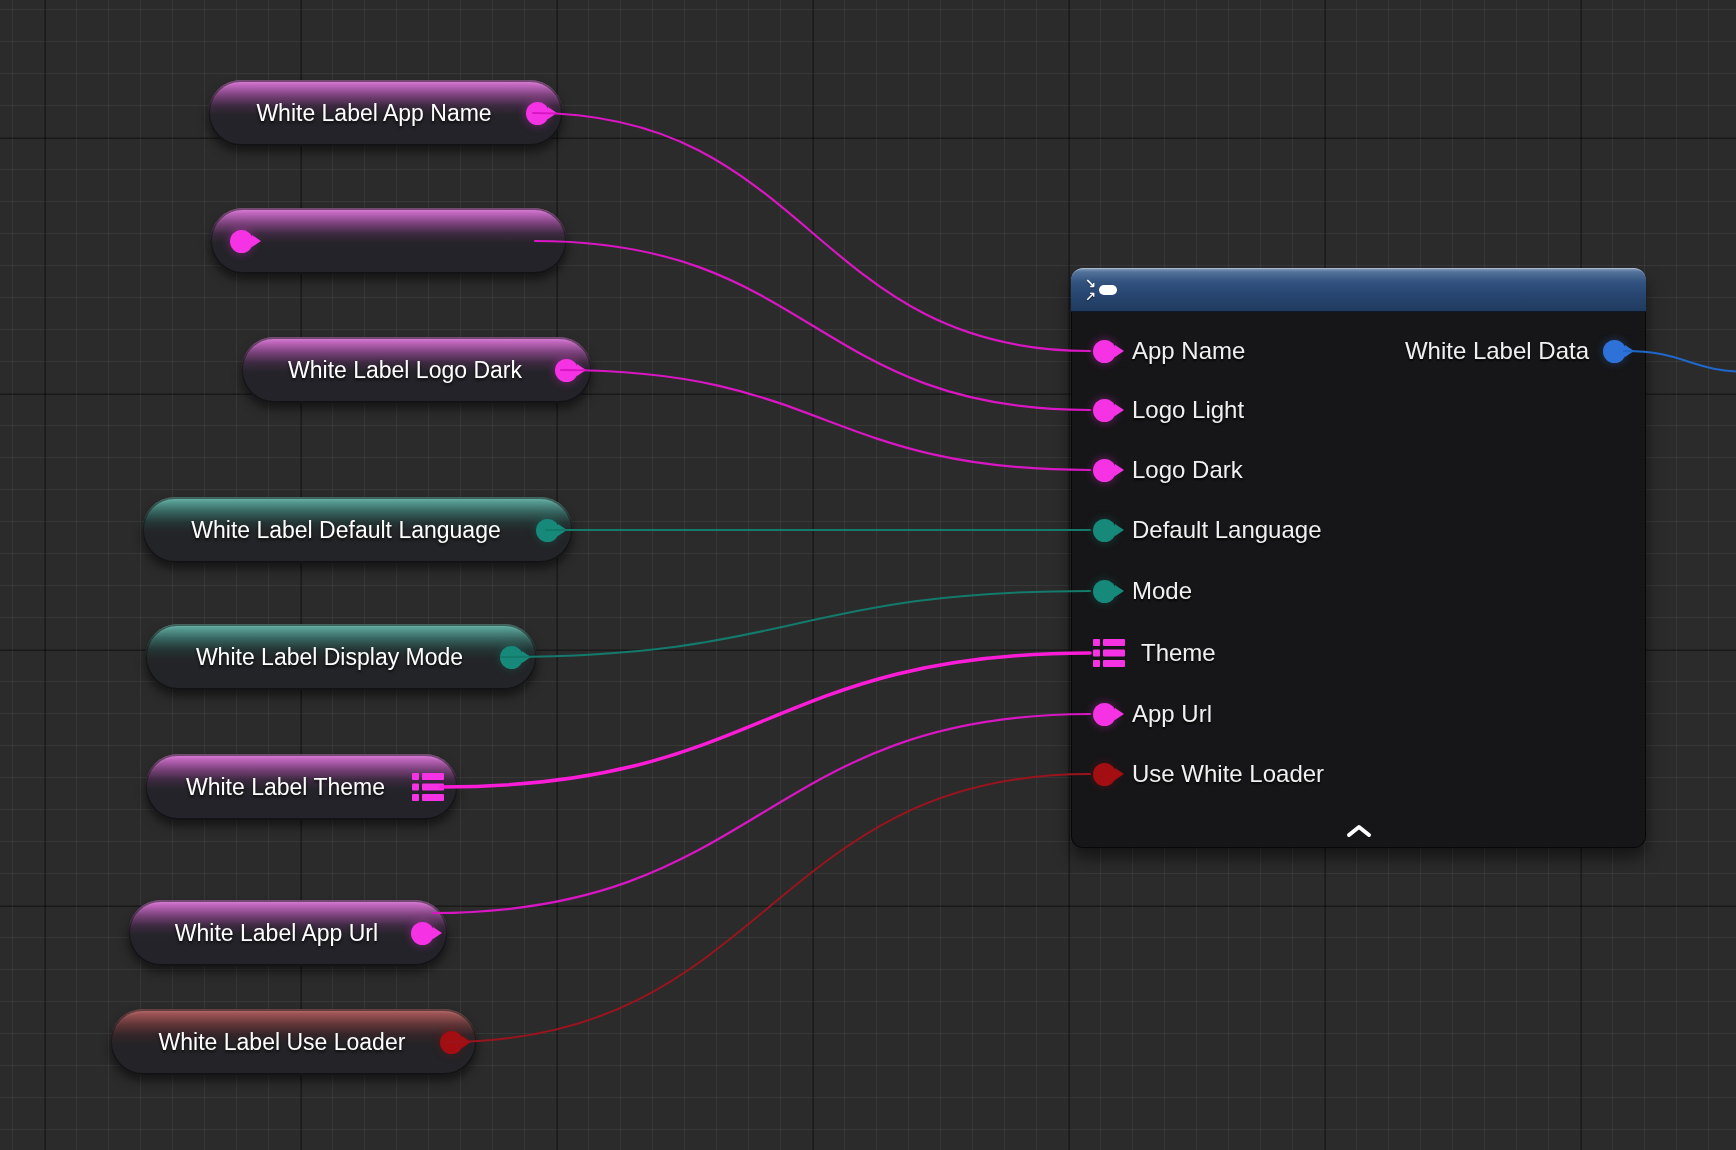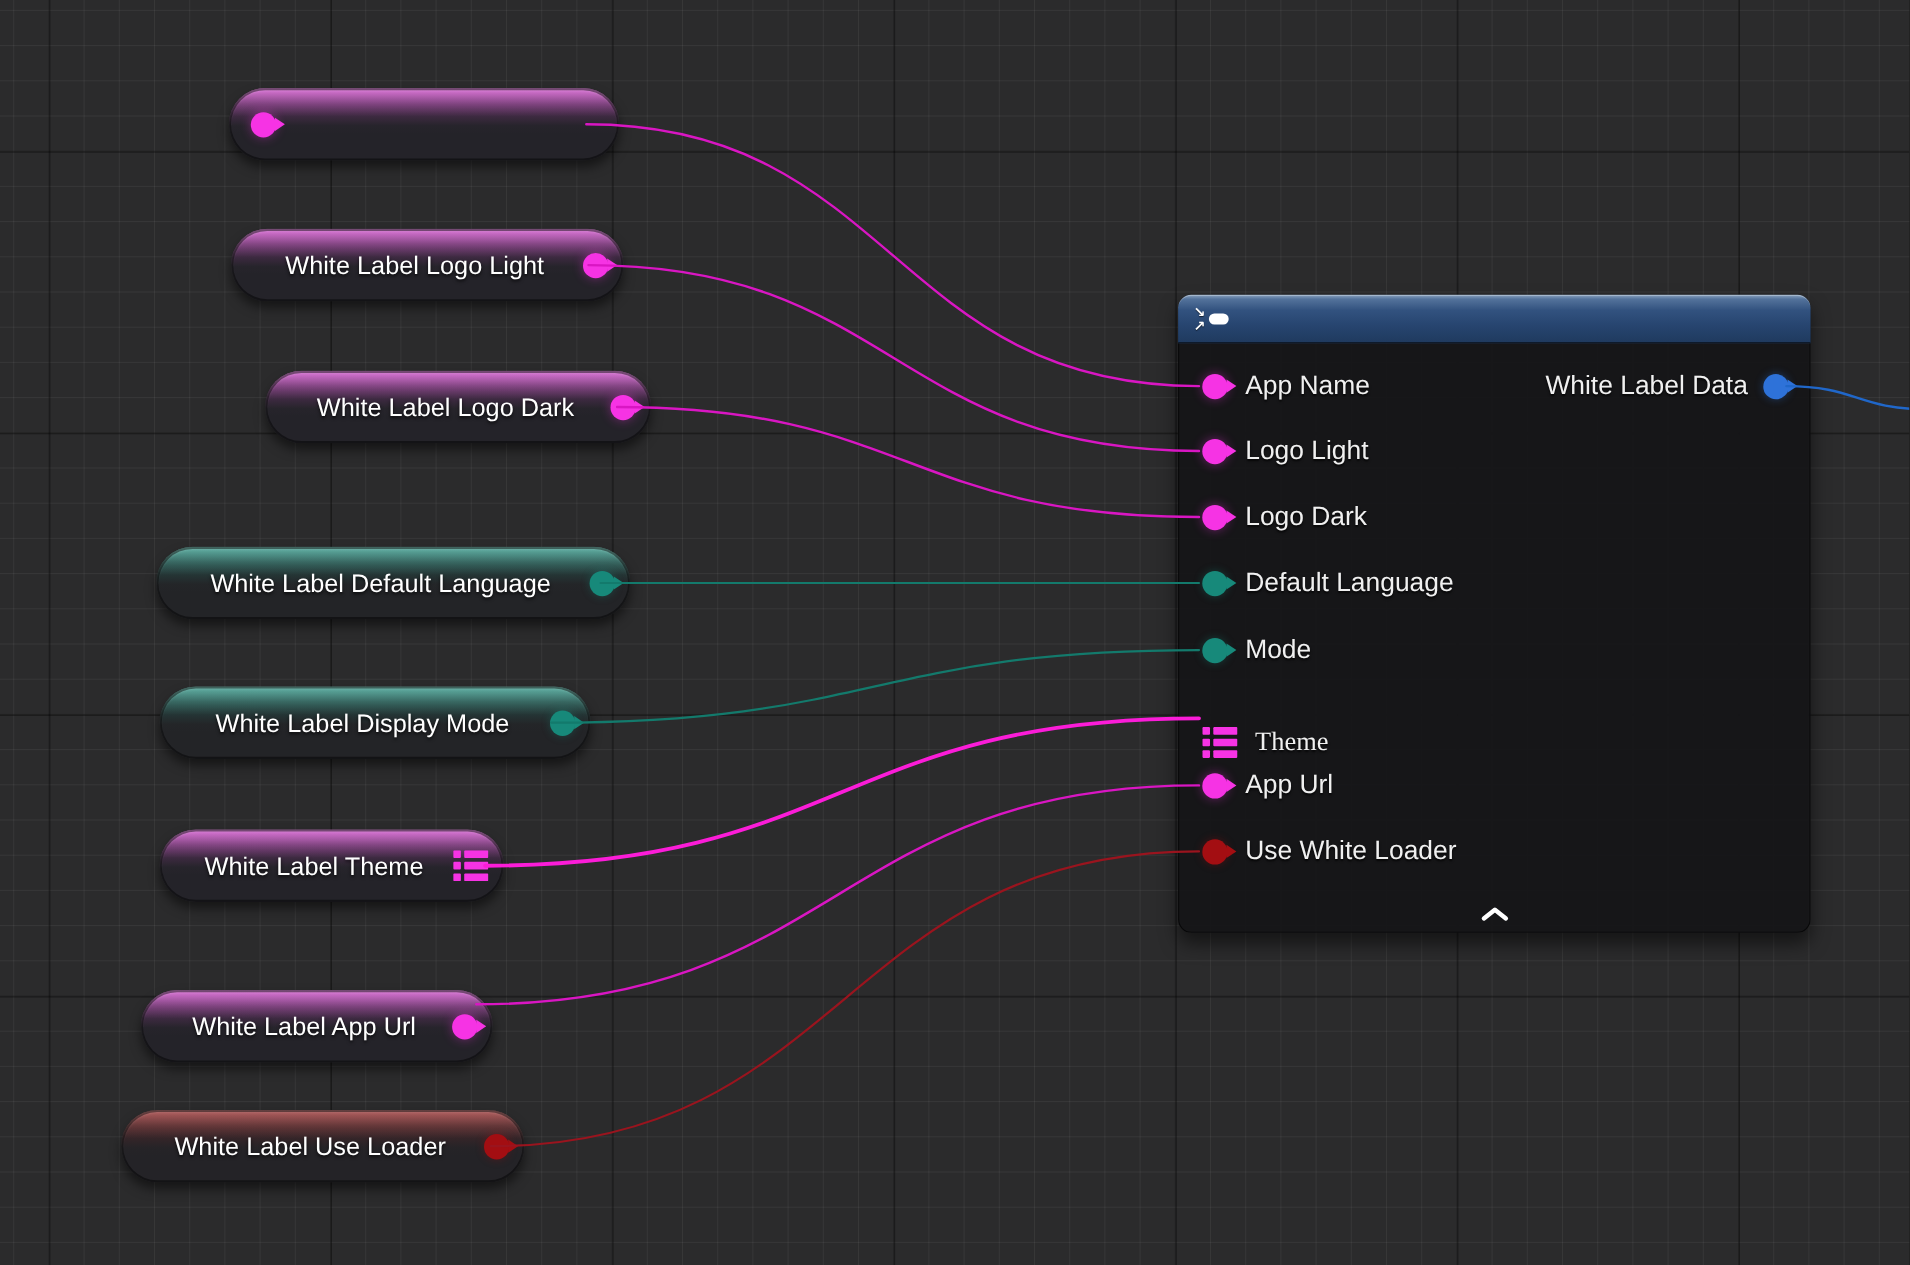--- a/index.html
+++ b/index.html
@@ -87,24 +87,24 @@
       <path d="M546 530 C818 530 818 530 1090 530" fill="none" stroke="#137a6c" stroke-width="2" stroke-linecap="round"></path>
       <path d="M501 657 C795.5 657 795.5 591 1090 591" fill="none" stroke="#137a6c" stroke-width="2" stroke-linecap="round"></path>
       <path d="M441 787 C765.5 787 765.5 653 1090 653" fill="none" stroke="#fb1cd8" stroke-width="3.5" stroke-linecap="round"></path>
       <path d="M433 913 C761.5 913 761.5 714 1090 714" fill="none" stroke="#d916c3" stroke-width="2.2" stroke-linecap="round"></path>
       <path d="M446 1042 C768 1042 768 774 1090 774" fill="none" stroke="#9a141e" stroke-width="2" stroke-linecap="round"></path>
       <path d="M1624 351 C1688 351 1688 372 1752 372" fill="none" stroke="#2067c9" stroke-width="2.2" stroke-linecap="round"></path>
     </svg>
 
   <div id="getter-layer">
       <div class="pill type-pink" style="left: 208px; top: 80px; width: 355px;">
+        <span class="lbl">White Label App Name</span>
         <span class="pin glow-pink" style="--pc: #f633e4;"></span>
       </div>
       <div class="pill type-pink" style="left: 210px; top: 208px; width: 357px;">
-        <span class="lbl">White Label Logo Light</span>
         <span class="pin glow-pink" style="--pc: #f633e4;"></span>
       </div>
       <div class="pill type-pink" style="left: 241px; top: 337px; width: 351px;">
         <span class="lbl">White Label Logo Dark</span>
         <span class="pin glow-pink" style="--pc: #f633e4;"></span>
       </div>
       <div class="pill type-teal" style="left: 142px; top: 497px; width: 431px;">
         <span class="lbl">White Label Default Language</span>
         <span class="pin glow-teal" style="--pc: #17897a;"></span>
       </div>
@@ -159,21 +159,21 @@
           <span class="plbl">Logo Dark</span>
         </div>
         <div class="in-row" style="top: 262px;">
           <span class="pin glow-teal" style="--pc: #17897a;"></span>
           <span class="plbl">Default Language</span>
         </div>
         <div class="in-row" style="top: 323px;">
           <span class="pin glow-teal" style="--pc: #17897a;"></span>
           <span class="plbl">Mode</span>
         </div>
-        <div class="in-row" style="top: 407px; font-family: Liberation Serif, serif;">
+        <div class="in-row" style="top: 385px;">
           <span class="struct-pin">
             <svg width="32" height="28" viewBox="0 0 32 28">
               <g fill="#f633e4">
                 <rect x="0" y="0" width="7" height="7" rx="1"></rect>
                 <rect x="10" y="0" width="22" height="7" rx="1"></rect>
                 <rect x="0" y="10.5" width="7" height="7" rx="1"></rect>
                 <rect x="10" y="10.5" width="22" height="7" rx="1"></rect>
                 <rect x="0" y="21" width="7" height="7" rx="1"></rect>
                 <rect x="10" y="21" width="22" height="7" rx="1"></rect>
               </g>

